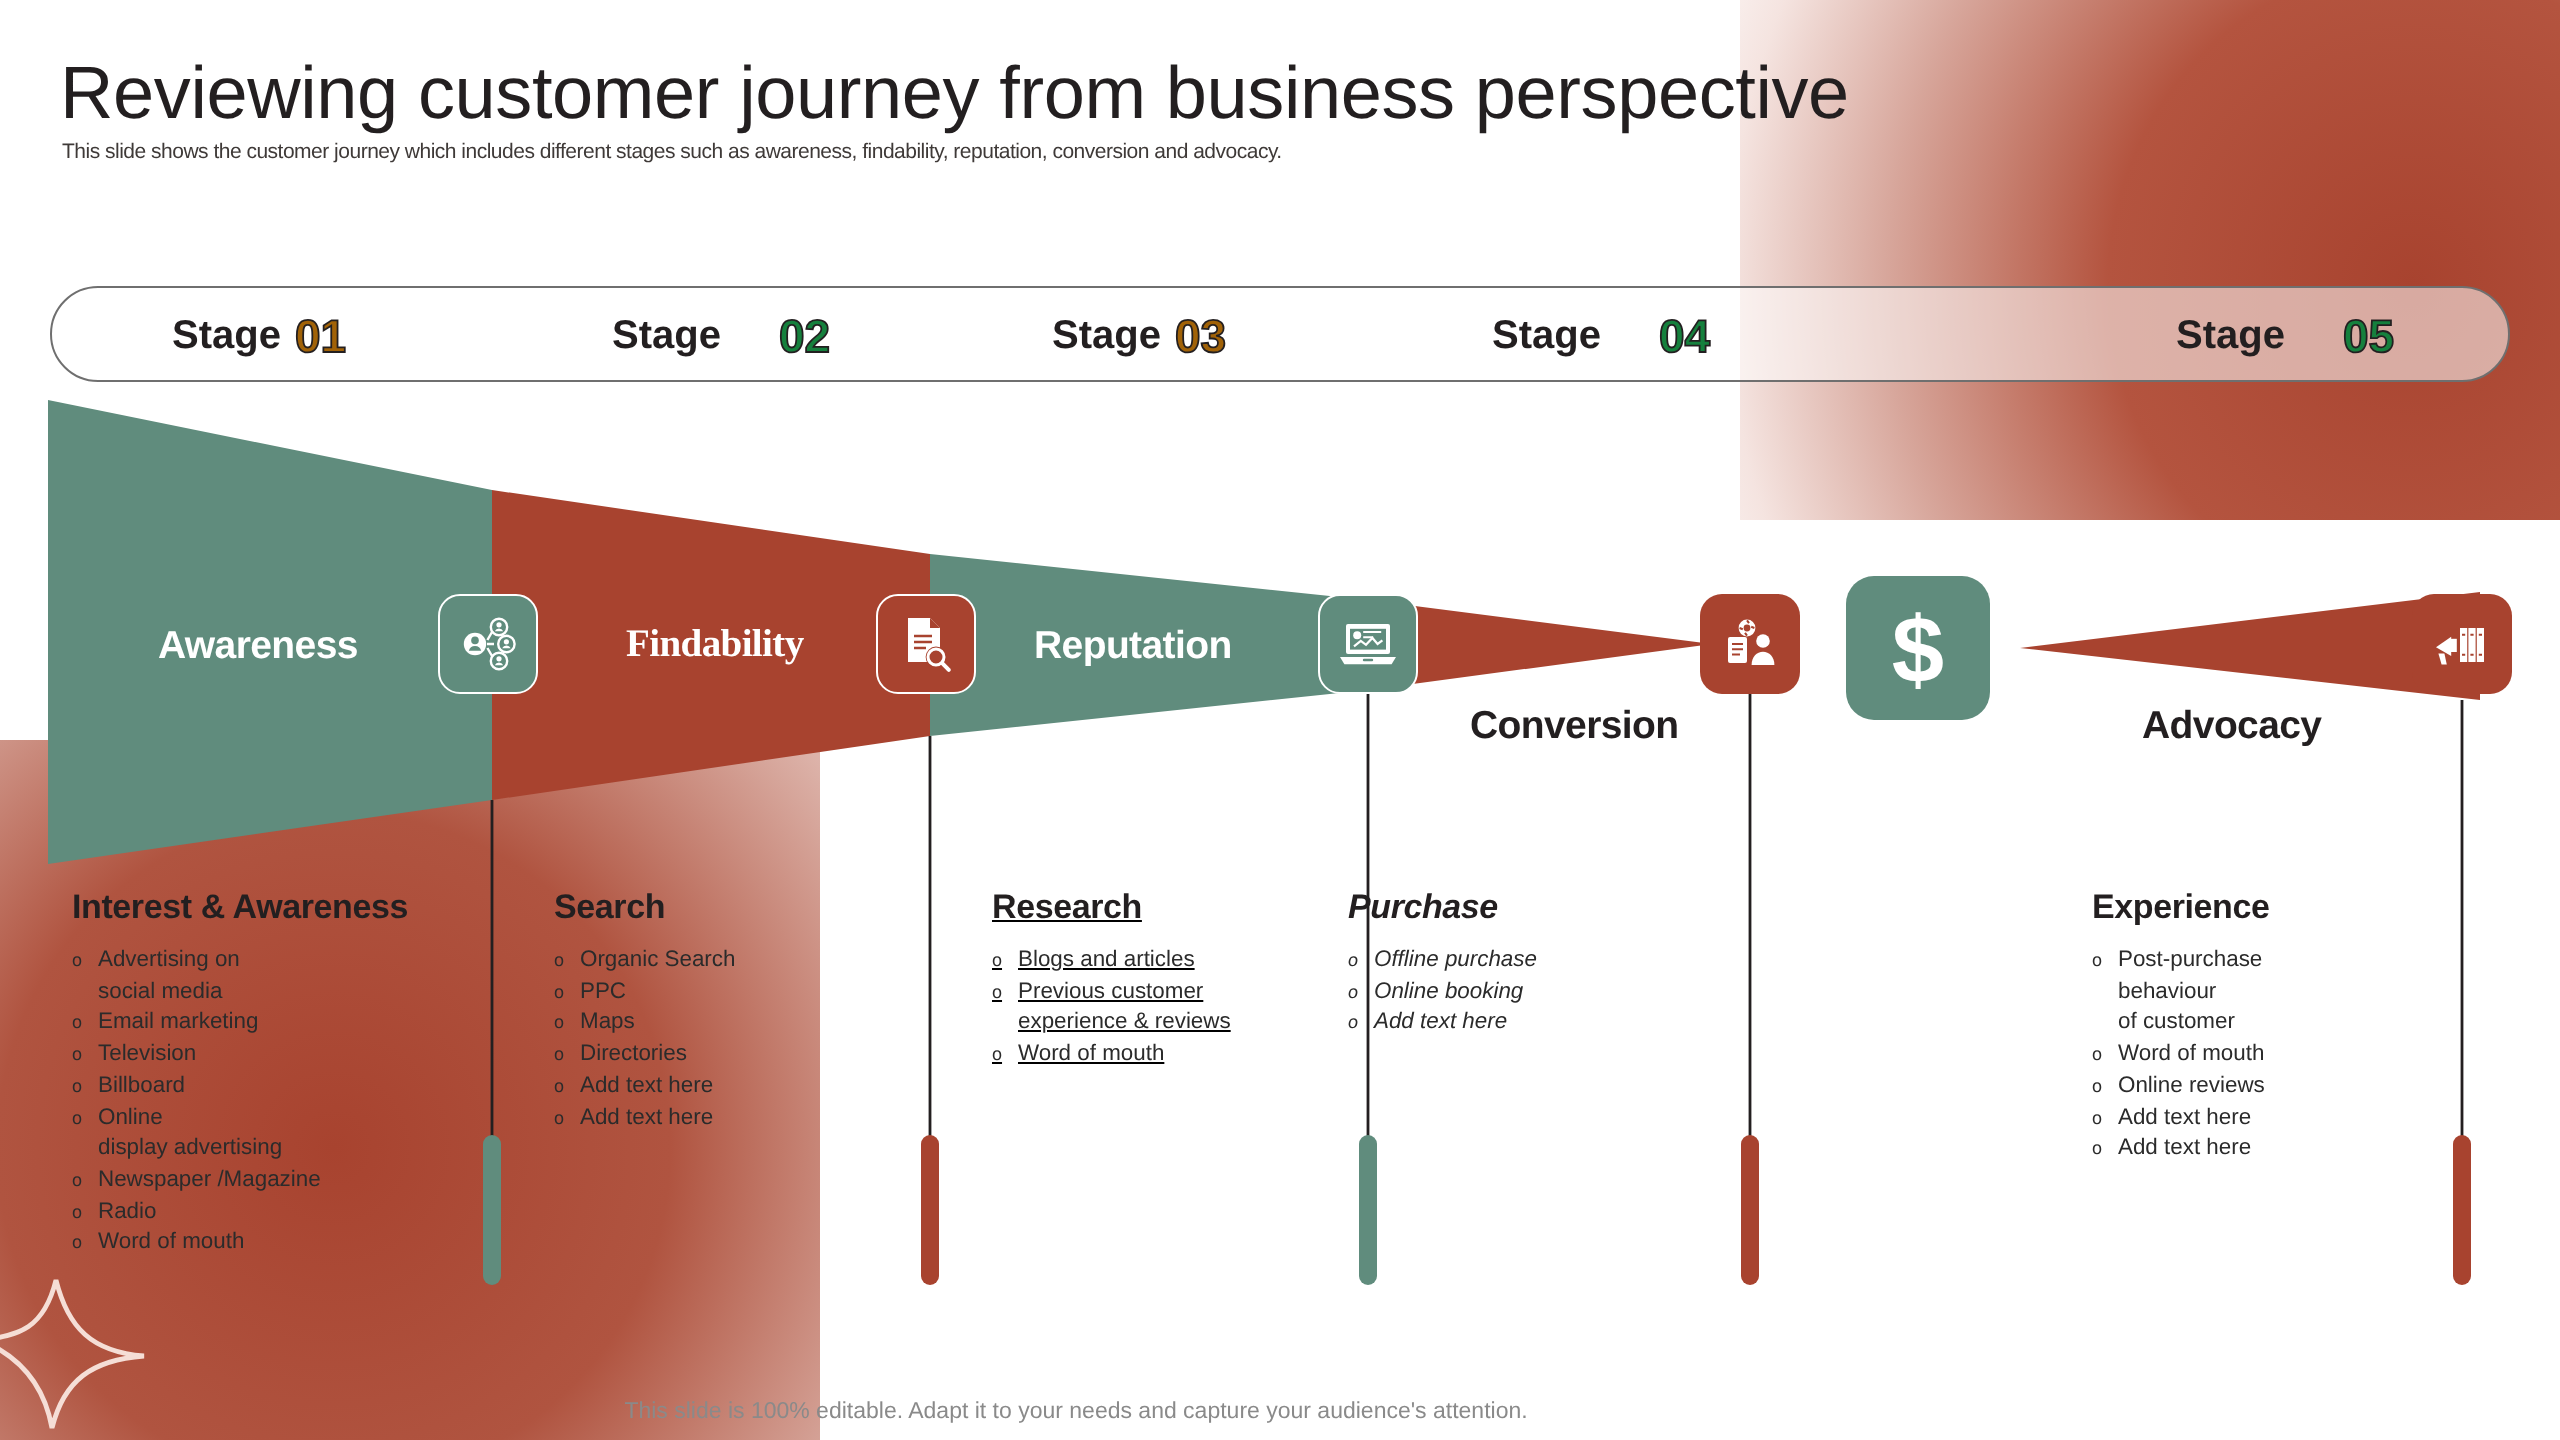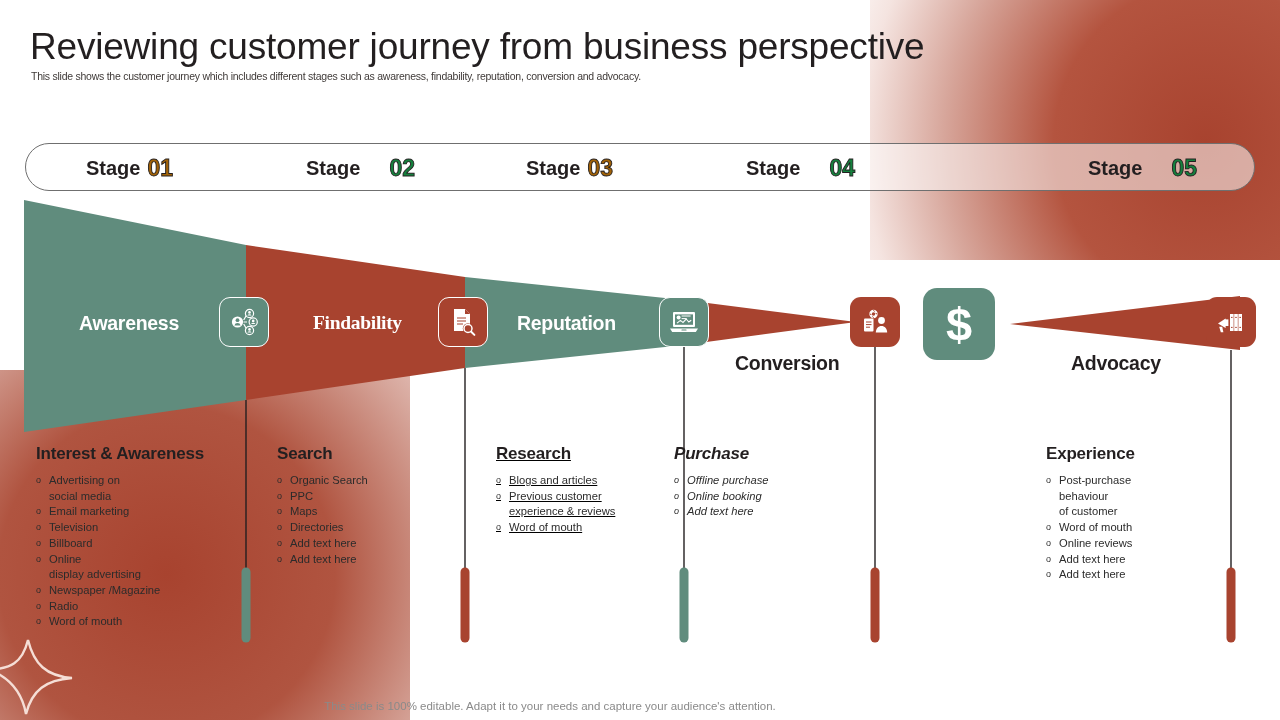--- a/index.html
+++ b/index.html
@@ -361,15 +361,15 @@
           <span class="mark">o</span>
           <span class="txt">Add text here</span>
         </div>
       <div class="bullet">
           <span class="mark">o</span>
           <span class="txt">Add text here</span>
         </div>
     </div>
   </div>
 
-  <div style="position:absolute;left:16px;top:700px;width:1068px;text-align:center;font-size:11.5px;color:#8a8a8a;">This slide is 100% editable. Adapt it to your needs and capture your audience's attention.</div>
+  <div style="position:absolute;left:4px;top:700px;width:1068px;text-align:center;font-size:11.5px;color:#8a8a8a;">This slide is 100% editable. Adapt it to your needs and capture your audience's attention.</div>
 
 </div>
 
 </body></html>

